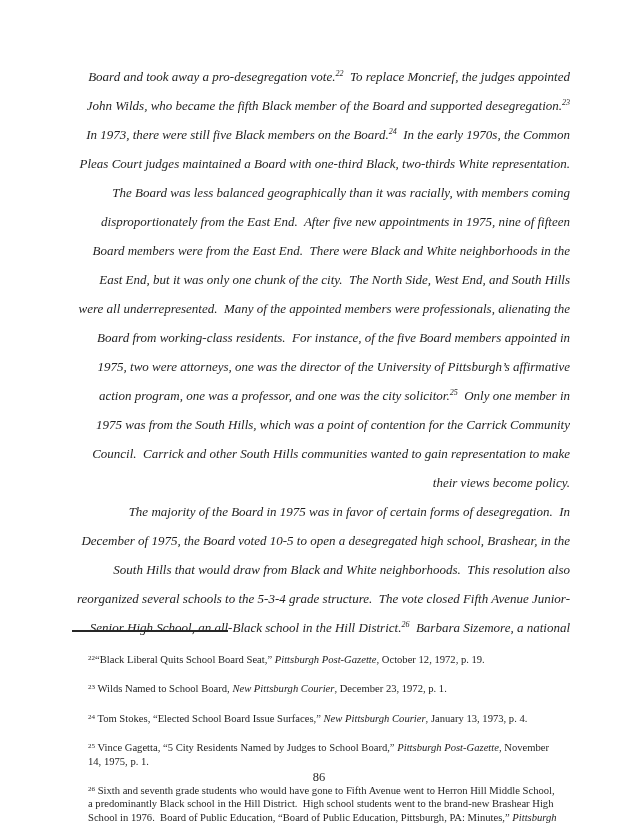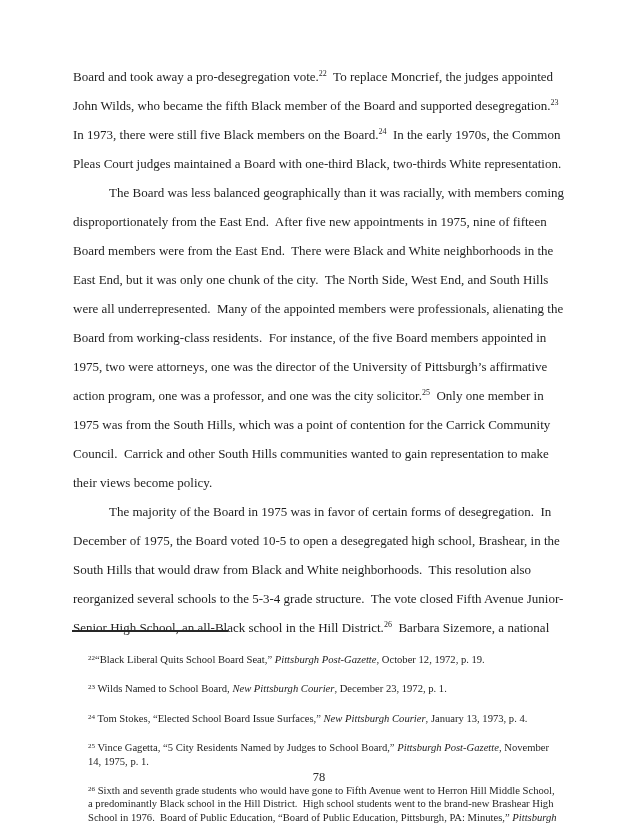--- a/index.html
+++ b/index.html
@@ -17,22 +17,23 @@
     color: #1e1e1e;
     overflow: hidden;
   }
   .body-text {
     position: absolute;
     top: 62px;
     left: 73px;
     width: 497px;
     font-size: 13px;
     line-height: 29px;
-    text-align: left;
+    text-align: right;
     white-space: pre-wrap;
+    font-style: italic;
   }
   .body-text p {
     margin: 0;
     padding: 0;
   }
   .body-text p.indent {
     text-indent: 36px;
   }
   .body-text sup {
     font-size: 8px;
@@ -78,14 +79,14 @@
     color: #2a2a2a;
   }
 </style>
 </head>
 <body>
 
 <div class="page">
   <div class="body-text" id="body-text"><p class=""><span>Board and took away a pro-desegregation vote.</span><sup>22</sup><span>  To replace Moncrief, the judges appointed John Wilds, who became the fifth Black member of the Board and supported desegregation.</span><sup>23</sup><span>  In 1973, there were still five Black members on the Board.</span><sup>24</sup><span>  In the early 1970s, the Common Pleas Court judges maintained a Board with one-third Black, two-thirds White representation.</span></p><p class="indent"><span>The Board was less balanced geographically than it was racially, with members coming disproportionately from the East End.  After five new appointments in 1975, nine of fifteen Board members were from the East End.  There were Black and White neighborhoods in the East End, but it was only one chunk of the city.  The North Side, West End, and South Hills were all underrepresented.  Many of the appointed members were professionals, alienating the Board from working-class residents.  For instance, of the five Board members appointed in 1975, two were attorneys, one was the director of the University of Pittsburgh’s affirmative action program, one was a professor, and one was the city solicitor.</span><sup>25</sup><span>  Only one member in 1975 was from the South Hills, which was a point of contention for the Carrick Community Council.  Carrick and other South Hills communities wanted to gain representation to make their views become policy.</span></p><p class="indent"><span>The majority of the Board in 1975 was in favor of certain forms of desegregation.  In December of 1975, the Board voted 10-5 to open a desegregated high school, Brashear, in the South Hills that would draw from Black and White neighborhoods.  This resolution also reorganized several schools to the 5-3-4 grade structure.  The vote closed Fifth Avenue Junior-Senior High School, an all-Black school in the Hill District.</span><sup>26</sup><span>  Barbara Sizemore, a national</span></p></div>
   <div class="footnote-separator"></div>
   <div class="footnotes" id="footnotes"><div class="footnote"><sup>22</sup><span>“Black Liberal Quits School Board Seat,” </span><i>Pittsburgh Post-Gazette</i><span>, October 12, 1972, p. 19.</span></div><div class="footnote"><sup>23</sup><span> Wilds Named to School Board, </span><i>New Pittsburgh Courier</i><span>, December 23, 1972, p. 1.</span></div><div class="footnote"><sup>24</sup><span> Tom Stokes, “Elected School Board Issue Surfaces,” </span><i>New Pittsburgh Courier</i><span>, January 13, 1973, p. 4.</span></div><div class="footnote"><sup>25</sup><span> Vince Gagetta, “5 City Residents Named by Judges to School Board,” </span><i>Pittsburgh Post-Gazette</i><span>, November 14, 1975, p. 1.</span></div><div class="footnote"><sup>26</sup><span> Sixth and seventh grade students who would have gone to Fifth Avenue went to Herron Hill Middle School, a predominantly Black school in the Hill District.  High school students went to the brand-new Brashear High School in 1976.  Board of Public Education, “Board of Public Education, Pittsburgh, PA: Minutes,” </span><i>Pittsburgh Board of Public Education Minutes, 1975-1976</i><span>, December 23, 1975, pp. 116-18 (Univ. of Pittsburgh, ASC, Box 7).</span></div></div>
-  <div class="page-number">78</div>
+  <div class="page-number">86</div>
 </div>
 
 </body></html>

